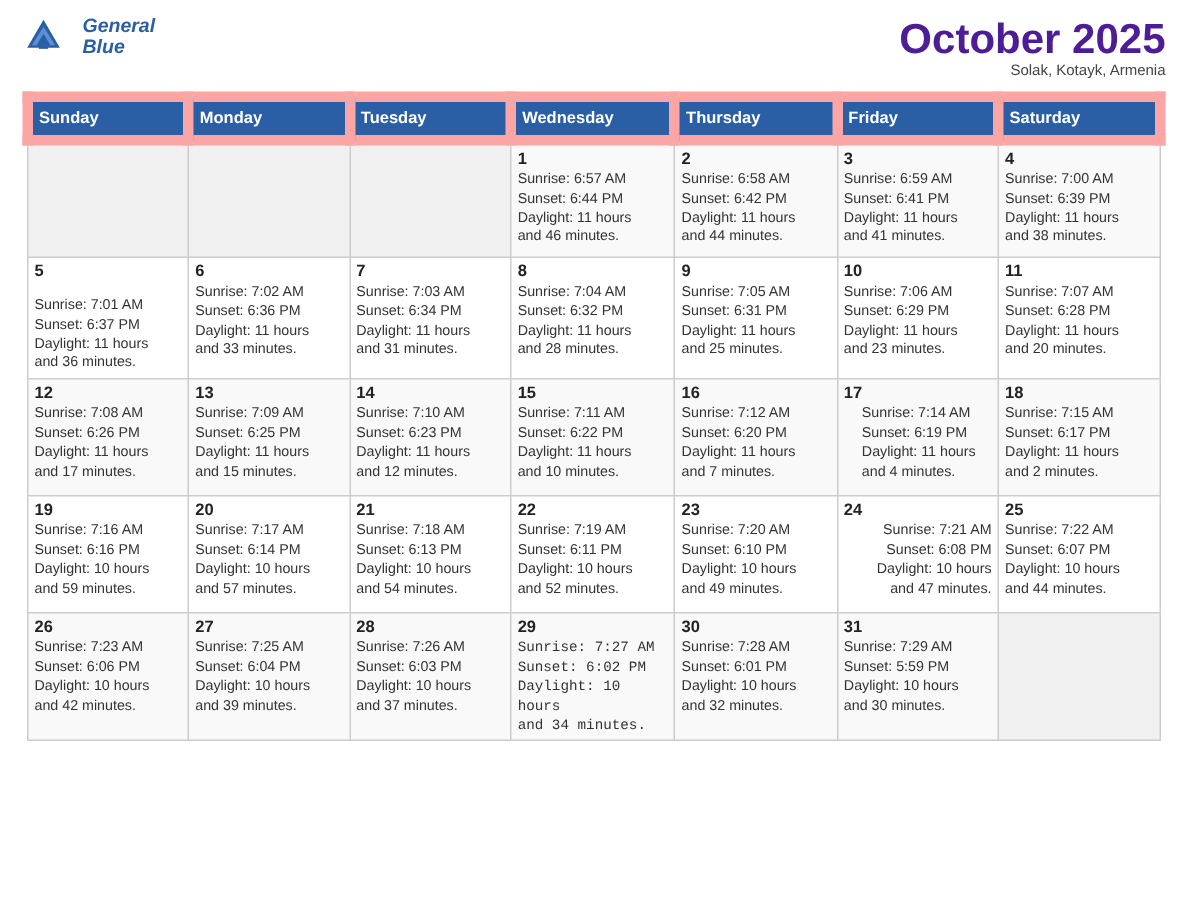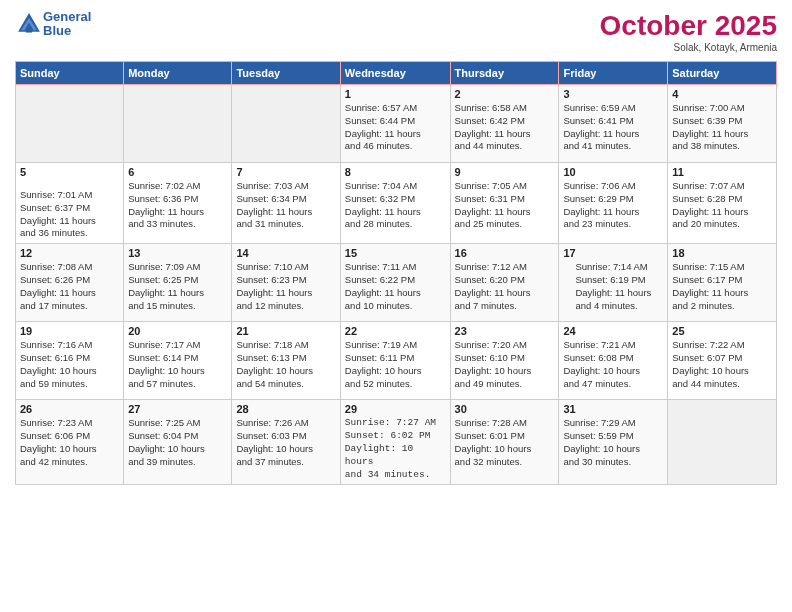--- a/index.html
+++ b/index.html
@@ -17,57 +17,58 @@
     }
     .header {
       display: flex;
       justify-content: space-between;
       align-items: flex-start;
       margin-bottom: 8px;
     }
     .logo {
       display: flex;
       align-items: center;
-      gap: 0;
+      gap: 12px;
+      font-style: italic;
     }
     .logo-text {
       font-size: 13px;
       font-weight: bold;
       color: #2a5fa5;
       line-height: 1.1;
     }
     .logo-icon {
       width: 28px;
       height: 28px;
     }
     .title-block {
       text-align: right;
     }
     .main-title {
       font-size: 28px;
       font-weight: bold;
-      color: #be185d;
+      color: #4c1d95;
     }
     .subtitle {
       font-size: 10px;
       color: #444;
     }
     .calendar {
       width: 100%;
       border-collapse: collapse;
       font-size: 10px;
     }
     .calendar thead tr th {
       background-color: #2a5fa5;
       color: #fff;
       padding: 5px 4px;
       text-align: left;
       font-size: 11px;
       font-weight: bold;
-      border: 1px solid #fca5a5;
+      border: 7px solid #fca5a5;
       margin-top: 36px;
     }
     .calendar tbody tr td {
       border: 1px solid #ccc;
       vertical-align: top;
       padding: 3px 4px;
       width: 113px;
       height: 78px;
       background: #fff;
     }
@@ -291,21 +292,21 @@
           </td>
           <td>
             <div class="day-number">23</div>
             <div class="day-content" style="white-space: pre-line;">Sunrise: 7:20 AM
 Sunset: 6:10 PM
 Daylight: 10 hours
 and 49 minutes.</div>
           </td>
           <td>
             <div class="day-number">24</div>
-            <div class="day-content" style="white-space: pre-line;">Sunrise: 7:21 AM
+            <div class="day-content" style="white-space: pre-line; text-align: right;">Sunrise: 7:21 AM
 Sunset: 6:08 PM
 Daylight: 10 hours
 and 47 minutes.</div>
           </td>
           <td>
             <div class="day-number">25</div>
             <div class="day-content" style="white-space: pre-line;">Sunrise: 7:22 AM
 Sunset: 6:07 PM
 Daylight: 10 hours
 and 44 minutes.</div>

